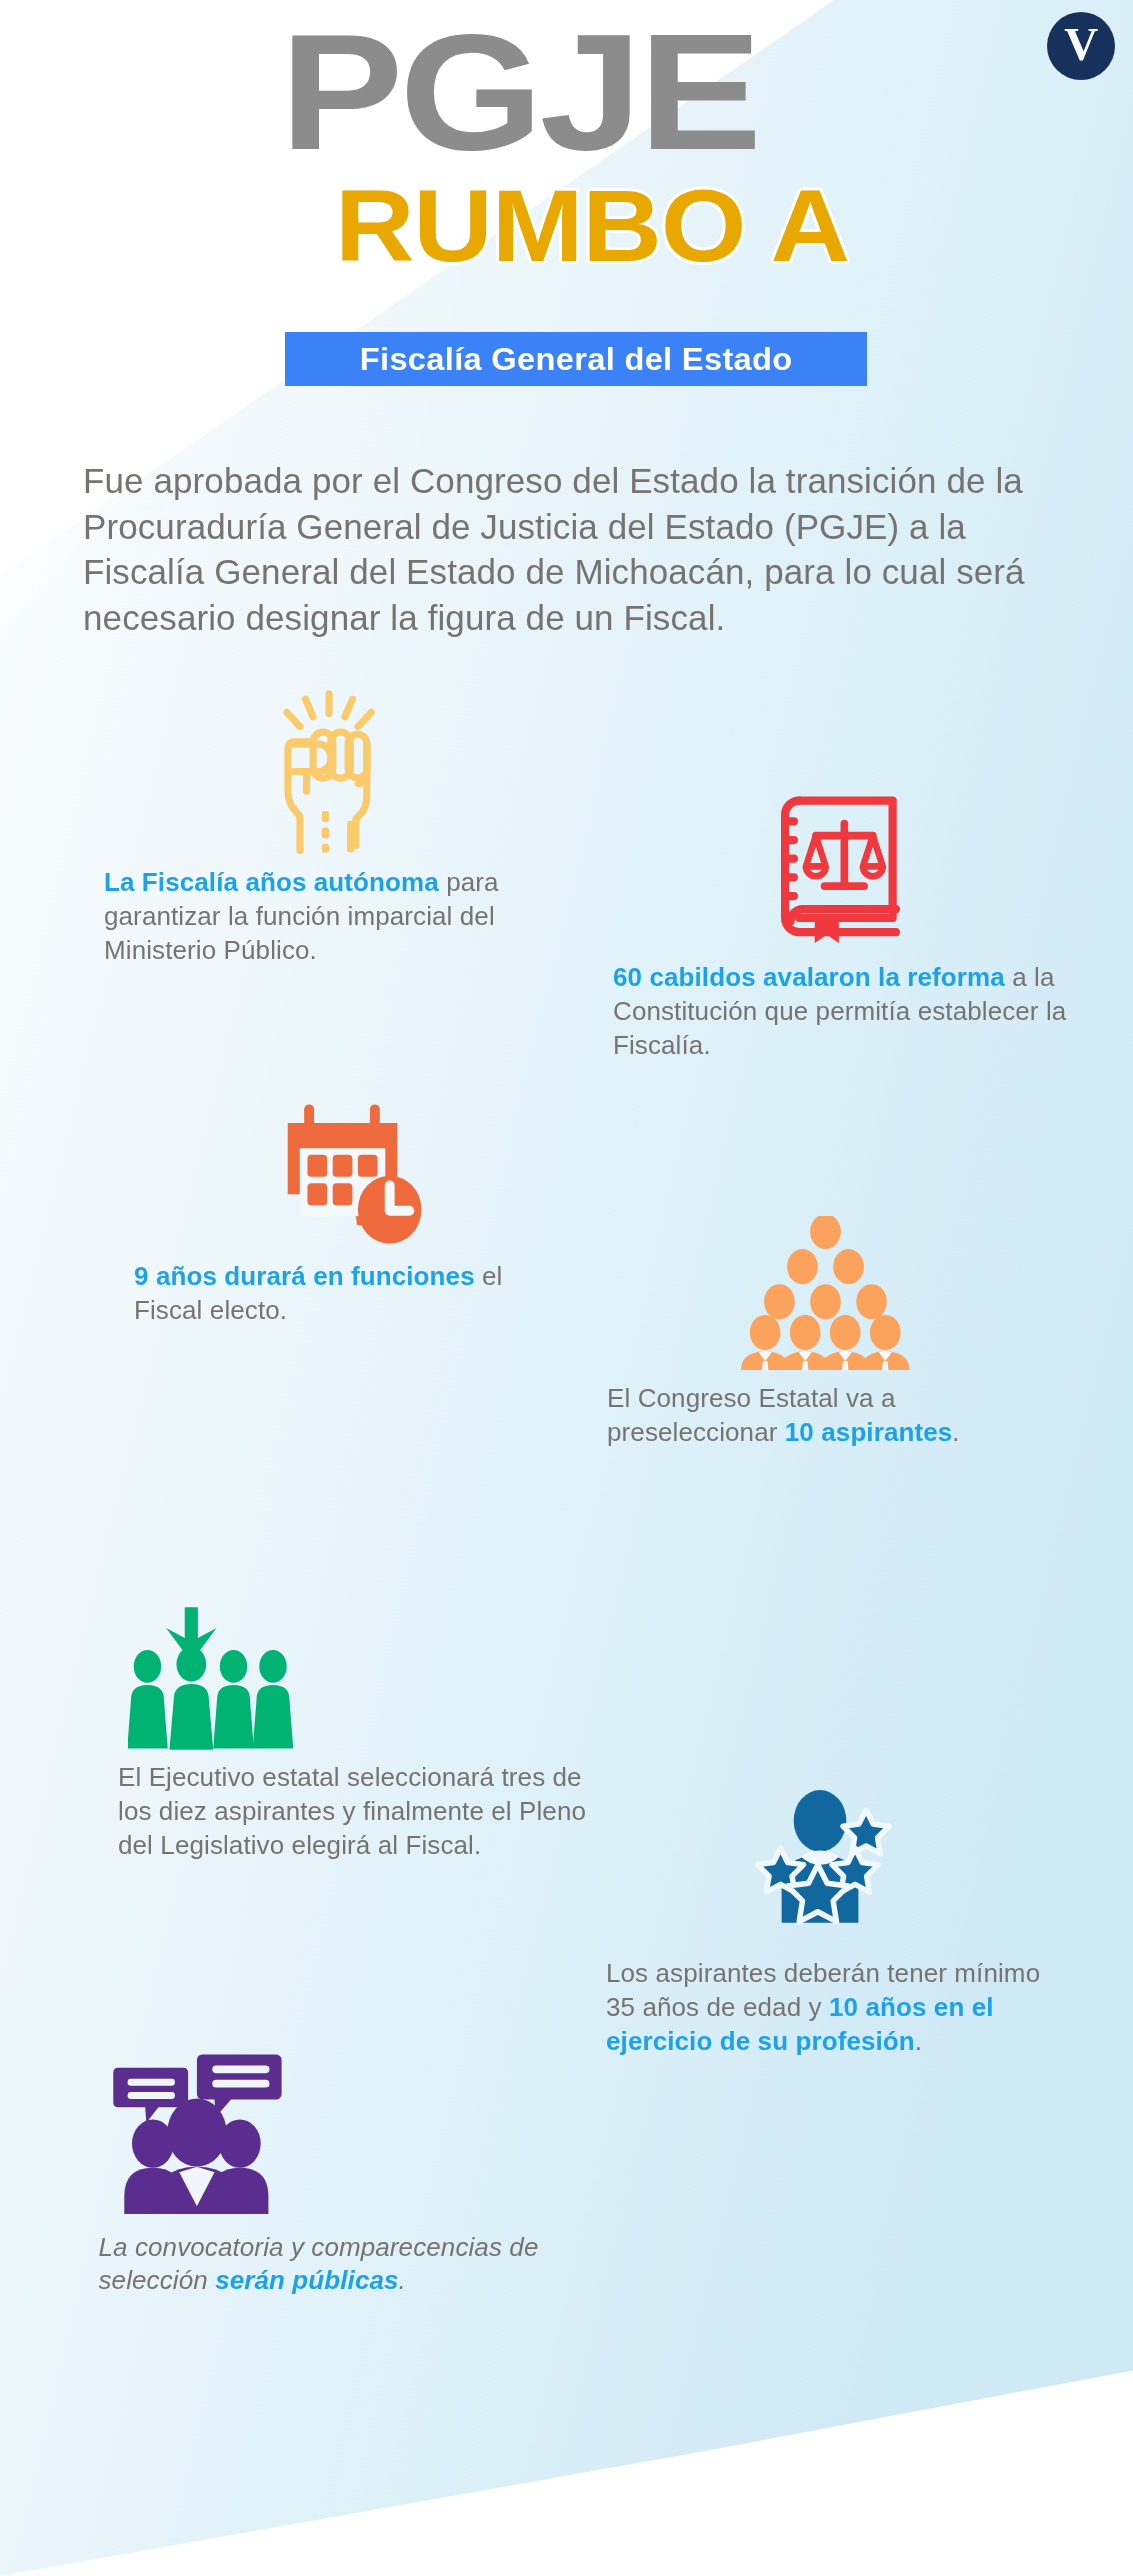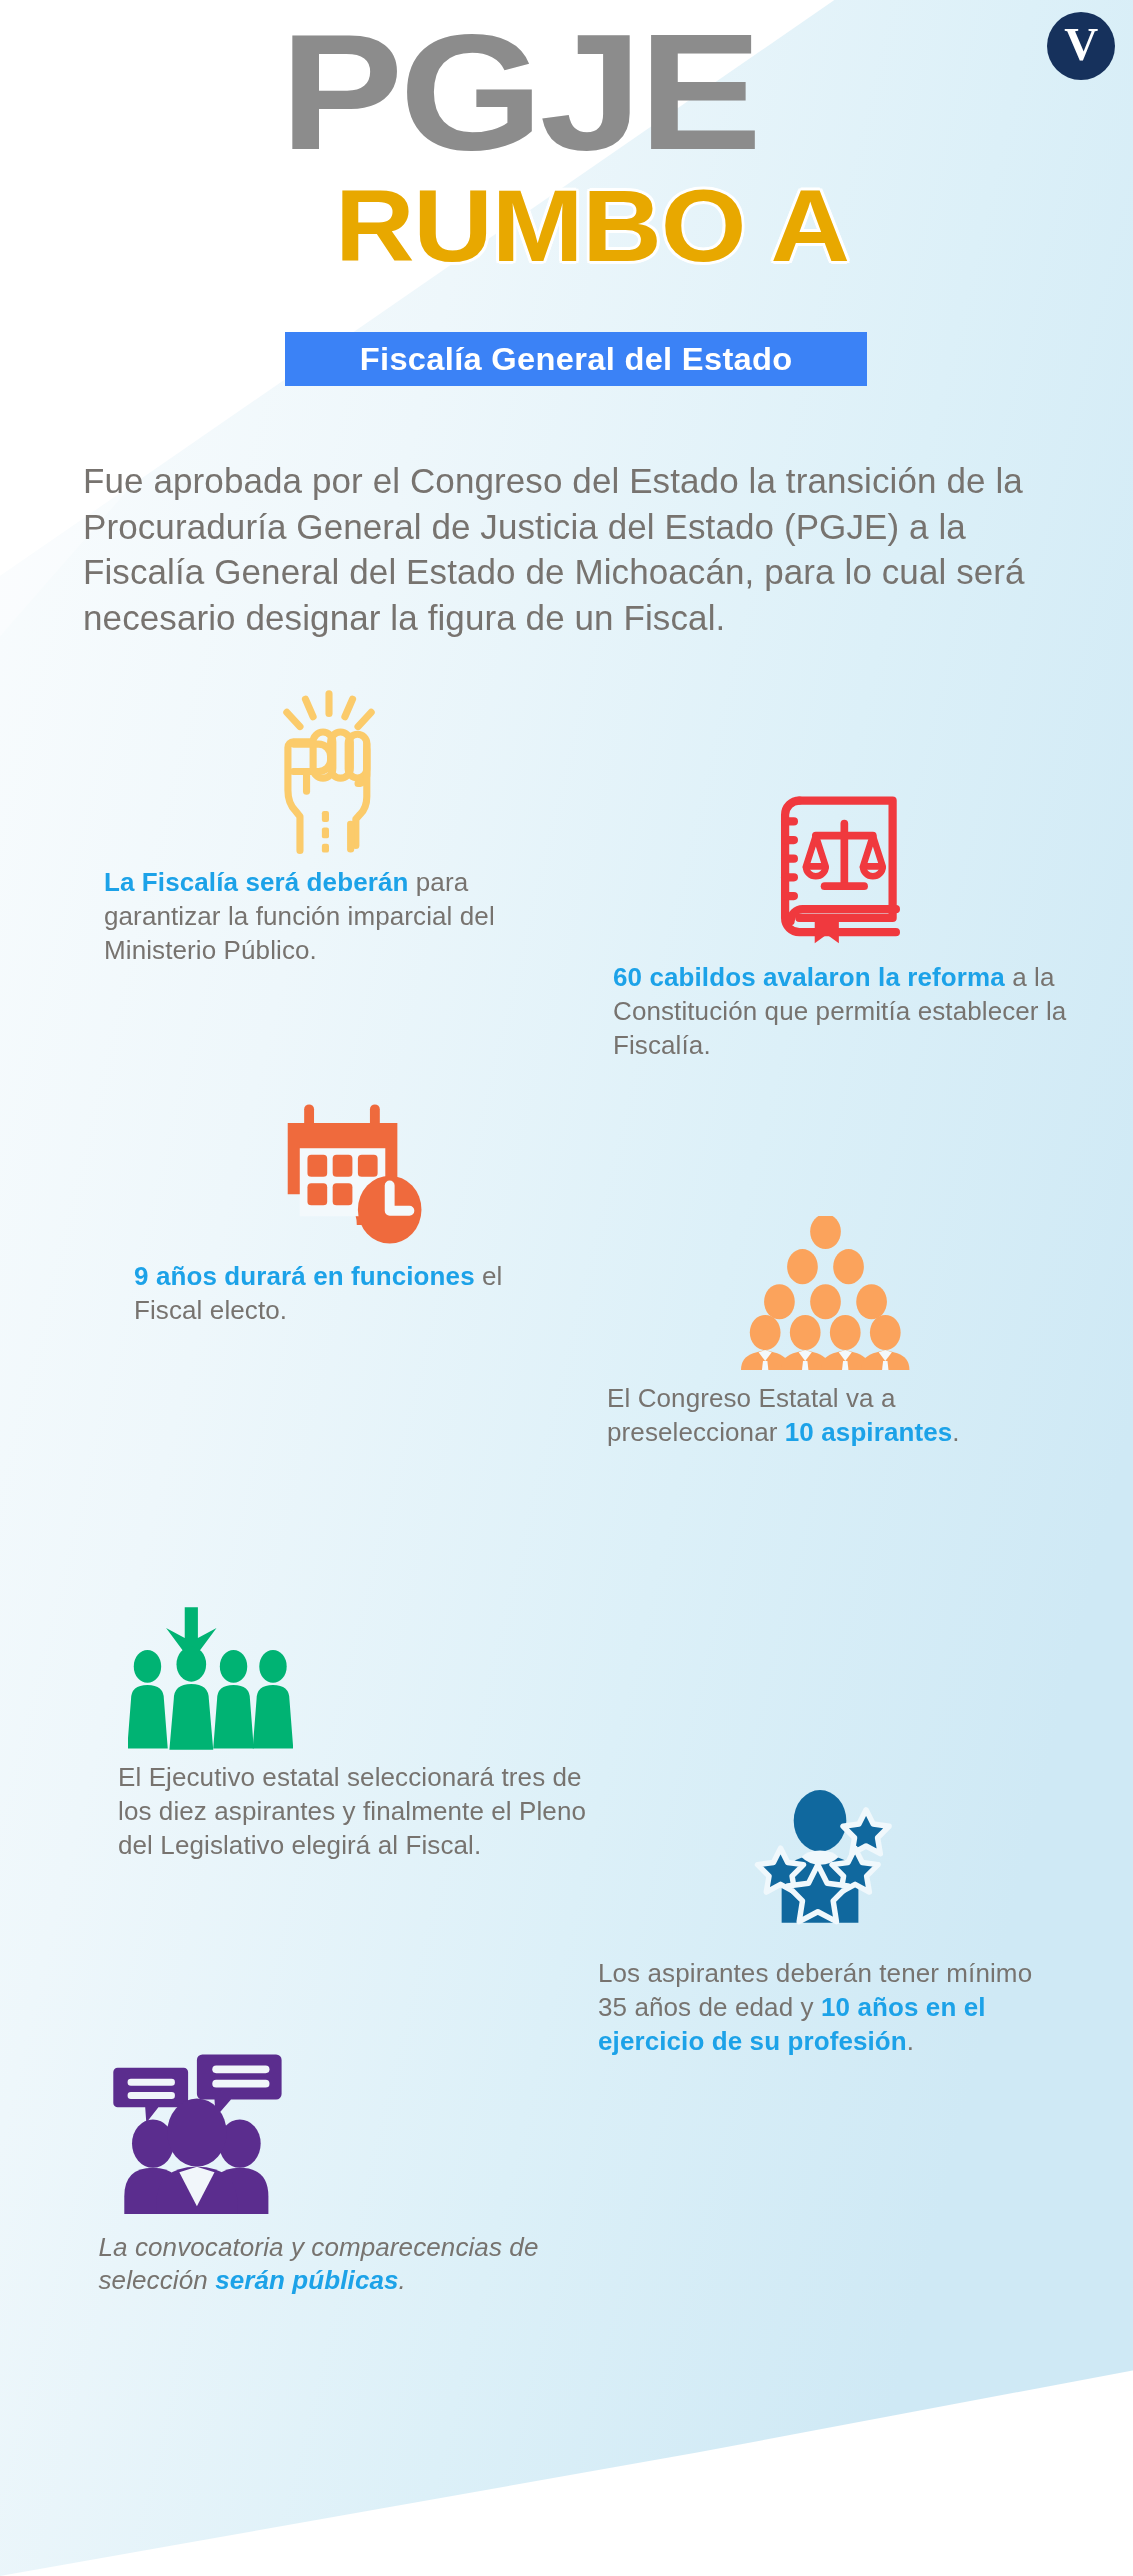--- a/index.html
+++ b/index.html
@@ -122,21 +122,21 @@
   #fact-nueve     { left:102px; top:1100px; width:439px;margin-left:32px; }
   #fact-nueve .cap { margin-top:12px; }
 
   #fact-diez      { left:595px; top:1216px; width:461px; }
   #fact-diez .cap { margin-top:12px; text-align:left; padding-left:12px; }
 
   #fact-ejecutivo { left:118px; top:1605px; width:483px; }
   #fact-ejecutivo .cap { margin-top:8px; }
 
   #fact-requisitos{ left:598px; top:1789px; width:455px; }
-  #fact-requisitos .cap { margin-top:20px; }
+  #fact-requisitos .cap { margin-top:20px;margin-left:8px; }
 
   #fact-publicas  { left:93px; top:2049px; width:494px;font-style:italic; }
   #fact-publicas .cap { margin-top:16.5px; padding-left:5.5px; }
 
   .icon-center { display:flex; justify-content:center; }
   .icon-left   { display:flex; justify-content:flex-start; }
 </style>
 </head>
 <body>
 
@@ -194,21 +194,21 @@
         </g>
         <g fill="#fbcb6b">
           <rect x="102" y="222" width="13" height="20" rx="4"></rect>
           <rect x="102" y="252" width="13" height="20" rx="4"></rect>
           <rect x="102" y="282" width="13" height="16" rx="4"></rect>
           <rect x="148" y="240" width="13" height="58" rx="6"></rect>
         </g>
       </svg>
     </div>
     <div class="cap">
-      <b>La Fiscalía será deberán</b><span> para garantizar la función imparcial del Ministerio Público.</span>
+      <b>La Fiscalía años autónoma</b><span> para garantizar la función imparcial del Ministerio Público.</span>
     </div>
   </div>
 
   <div class="fact" id="fact-cabildos">
     <div class="icon-center">
       <svg class="icon" width="181" height="165" viewBox="0 0 330 300" xmlns="http://www.w3.org/2000/svg">
         <g stroke="#f0393e" stroke-width="15" fill="none" stroke-linejoin="round" stroke-linecap="round">
           <path d="M90 28 h170 a0 0 0 0 1 0 0 v214 h-170"></path>
           <path d="M90 28 a26 26 0 0 0 -26 26 v188 a26 26 0 0 0 26 26 h176"></path>
           <path d="M74 248 a22 22 0 0 1 22 -22 h170"></path>

